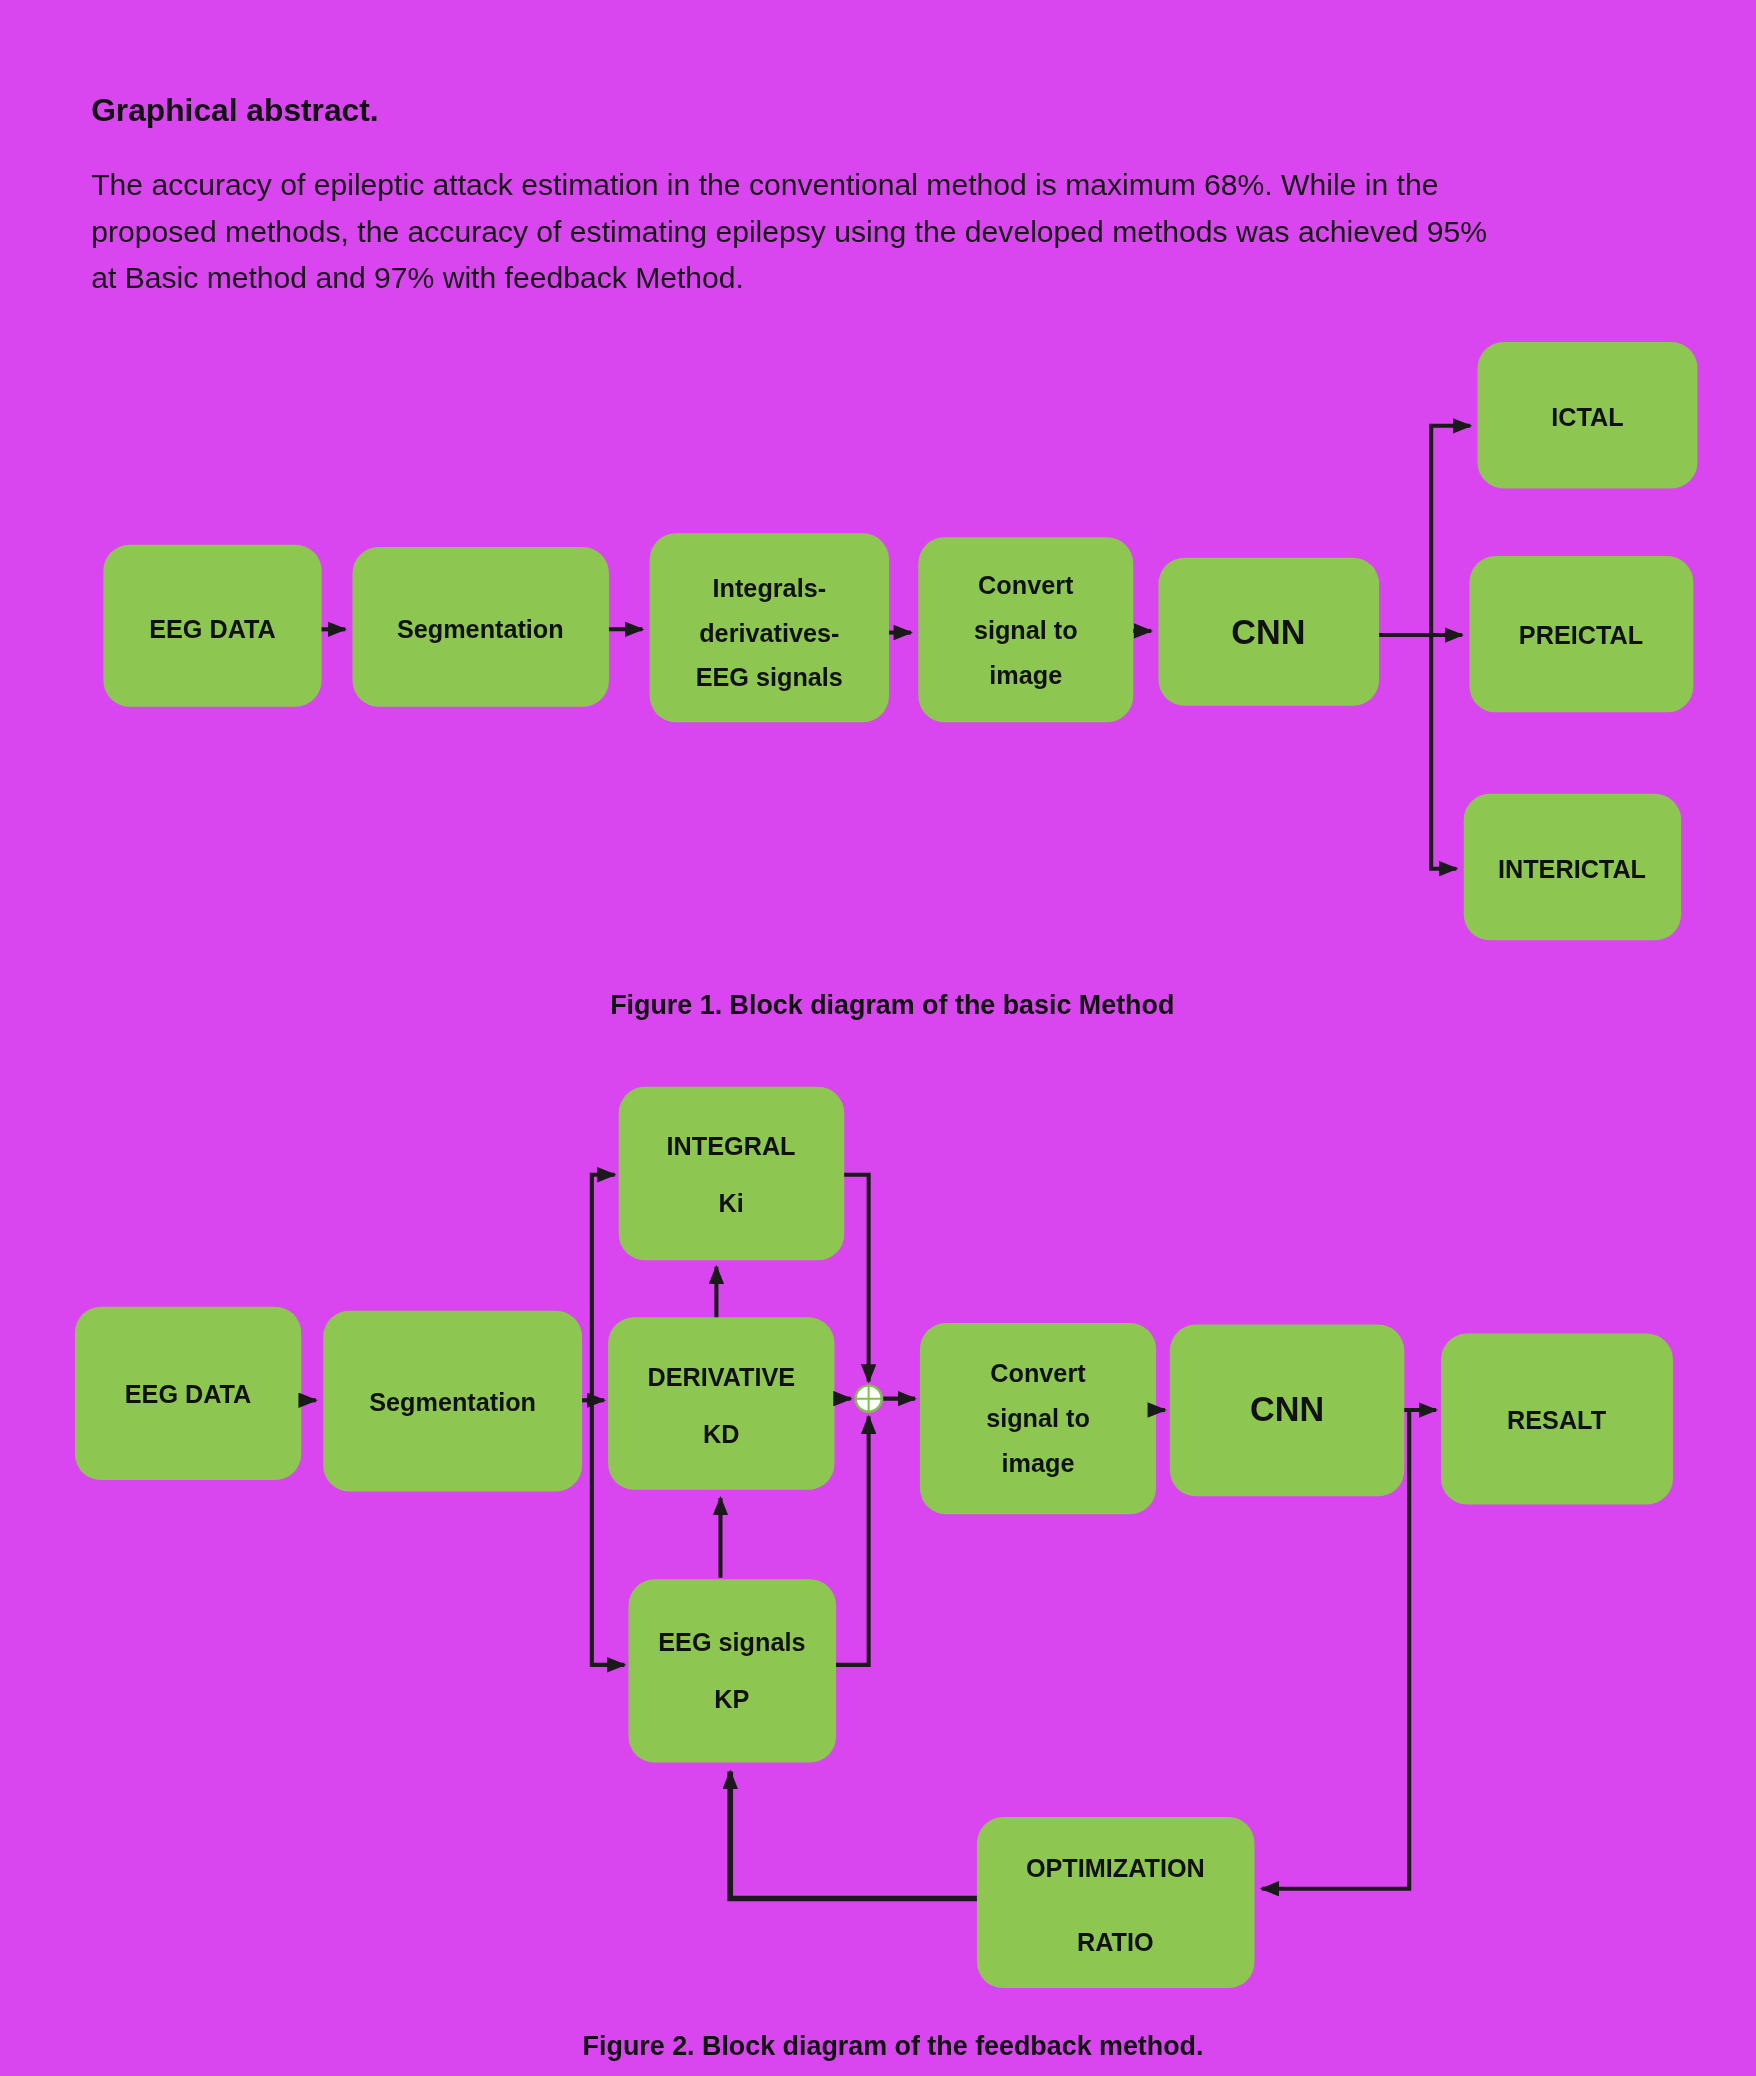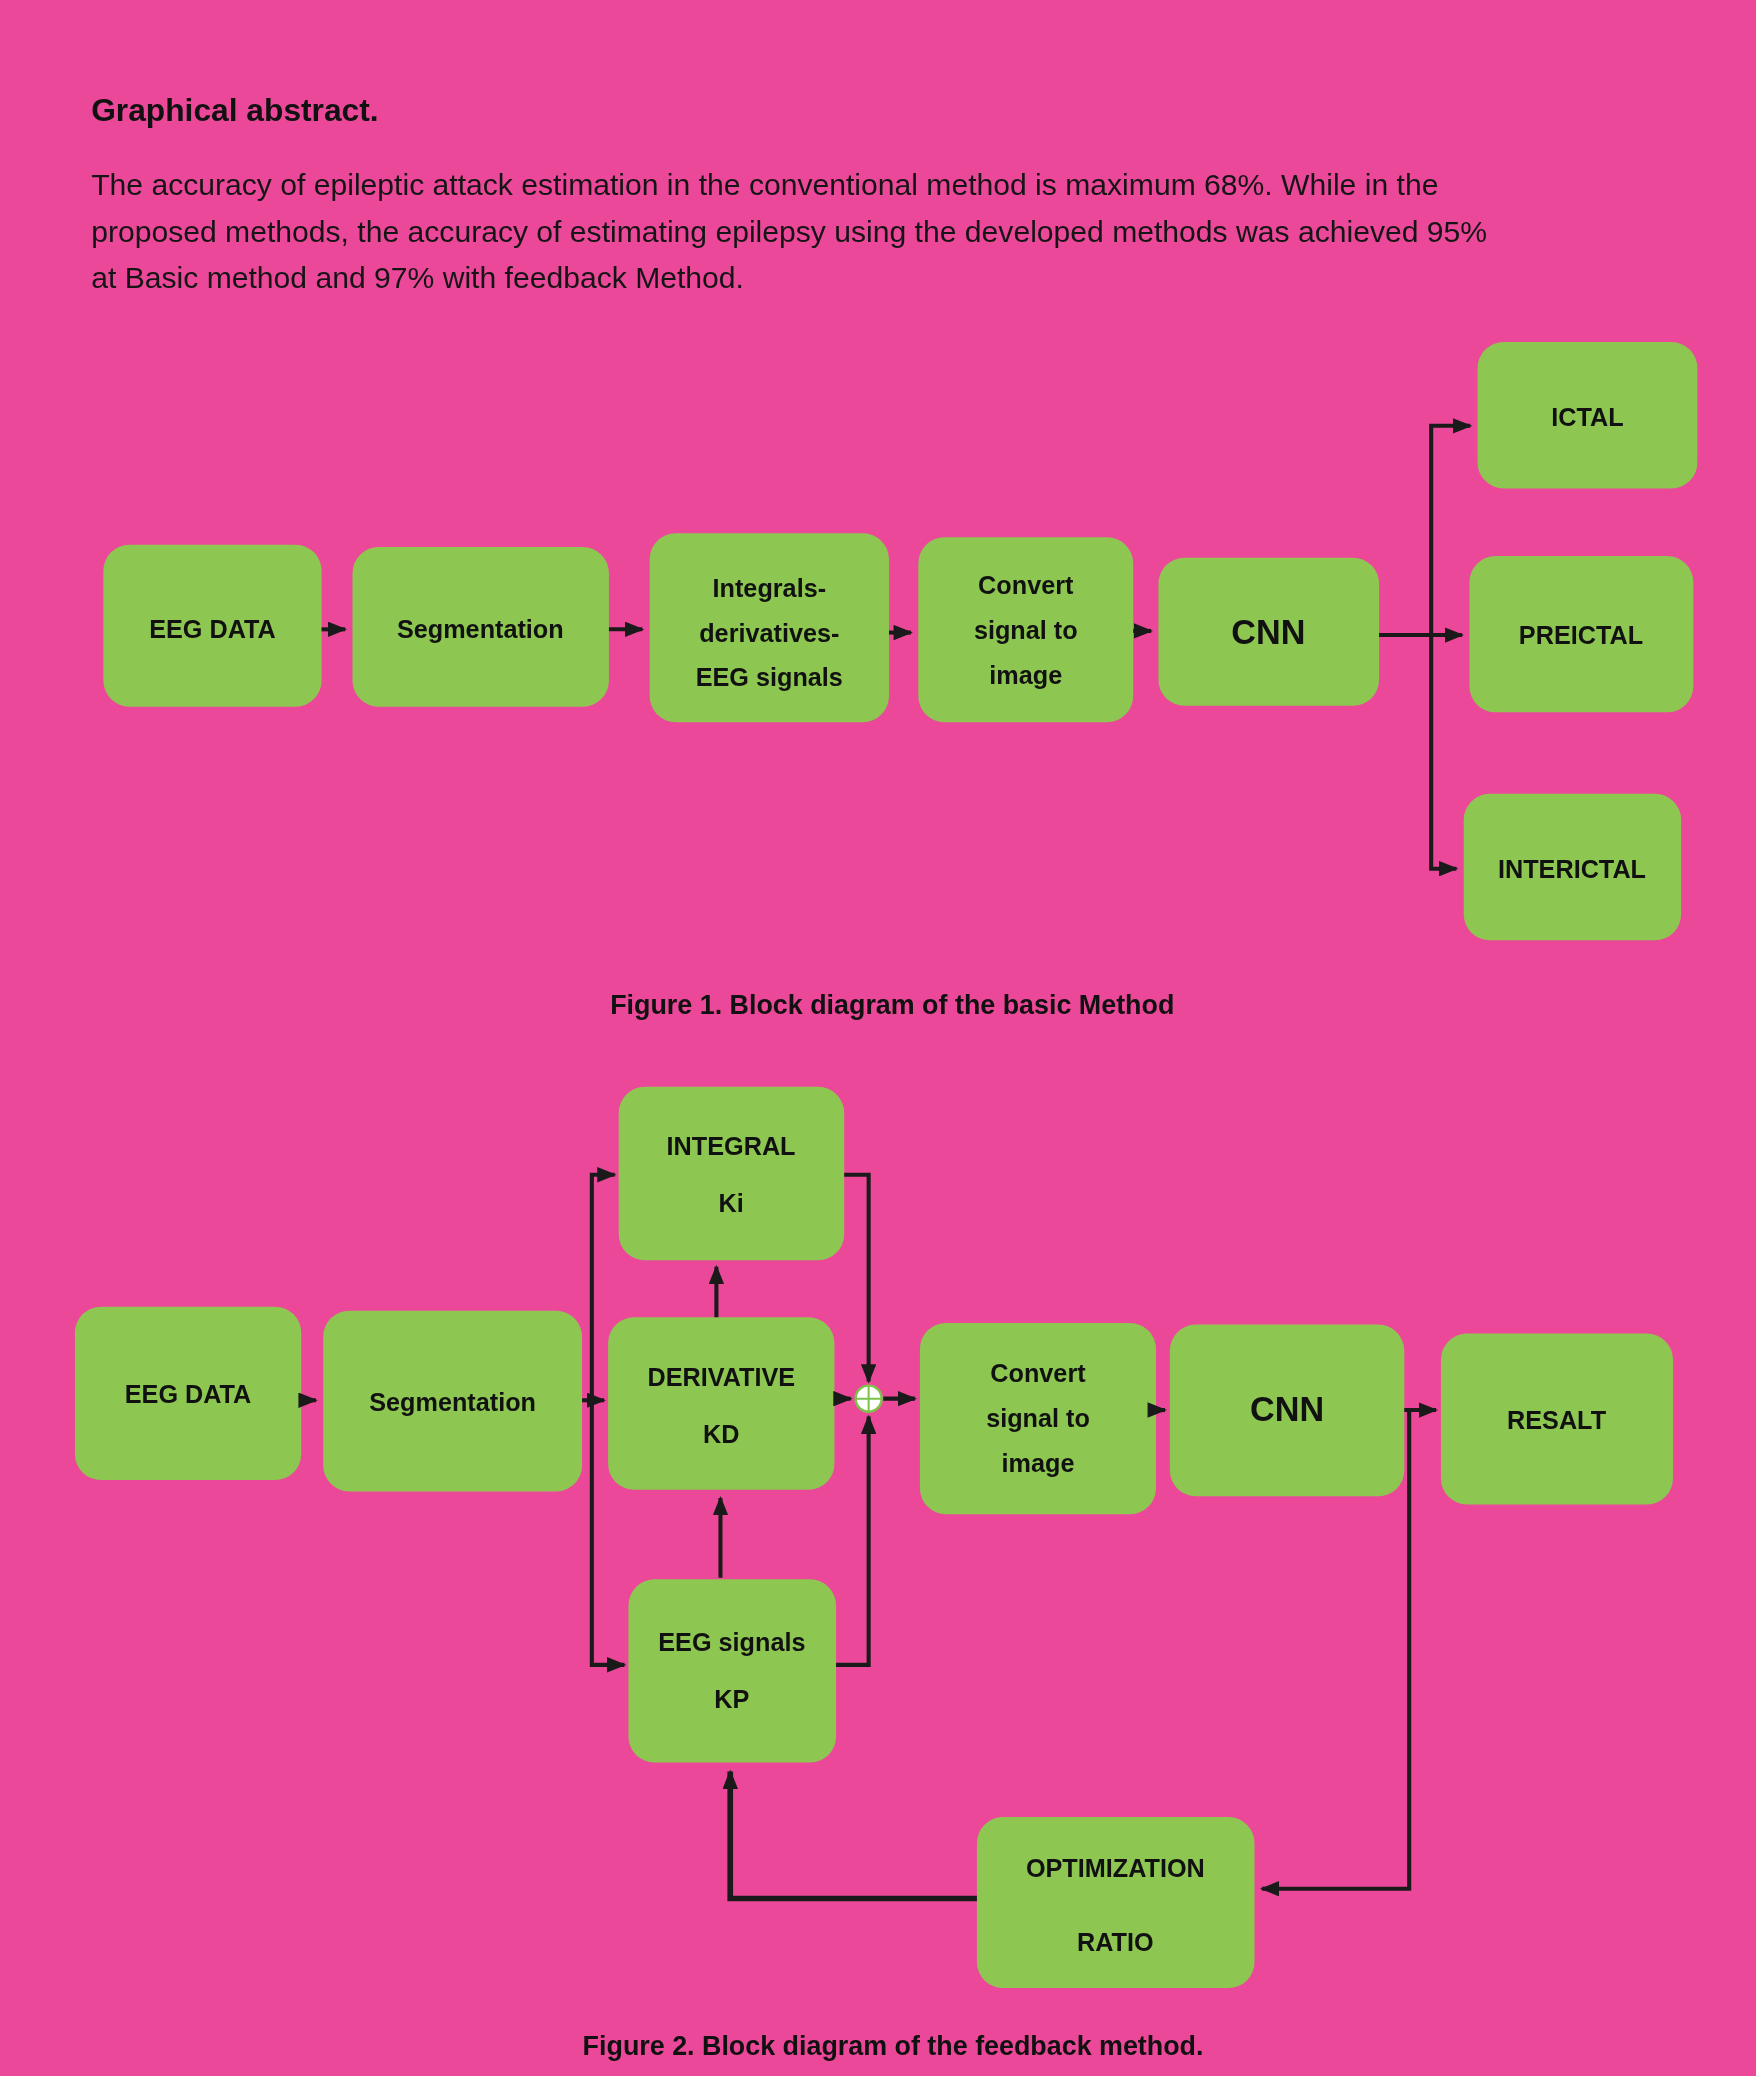--- a/index.html
+++ b/index.html
@@ -1,16 +1,16 @@
 <!DOCTYPE html>
 <html style="font-size:13px"><head>
 <meta charset="utf-8">
 <style>
   html,body{margin:0;padding:0;background:#ffffff;}
-  .page{position:relative;width:1756px;height:2076px;background:#ec4899;overflow:hidden;
+  .page{position:relative;width:1756px;height:2076px;background:#d946ef;overflow:hidden;
         font-family:"Liberation Sans",sans-serif;}
   svg{position:absolute;left:0;top:0;}
   .doc-title{font-weight:bold;font-size:39px;fill:#111;}
   .doc-body{font-size:37px;fill:#151515;}
   .box-label{font-weight:bold;font-size:31px;fill:#111;text-anchor:middle;}
   .box-label-lg{font-weight:bold;font-size:42px;fill:#111;text-anchor:middle;}
   .fig-caption{font-weight:bold;font-size:33px;fill:#111;text-anchor:middle;}
   .arrow{stroke:#1a1a1a;stroke-width:5;fill:none;}
   .arrow-thick{stroke:#1a1a1a;stroke-width:7;fill:none;}
   .junction{stroke:#7ec14b;stroke-width:3;fill:#ffffff;}

